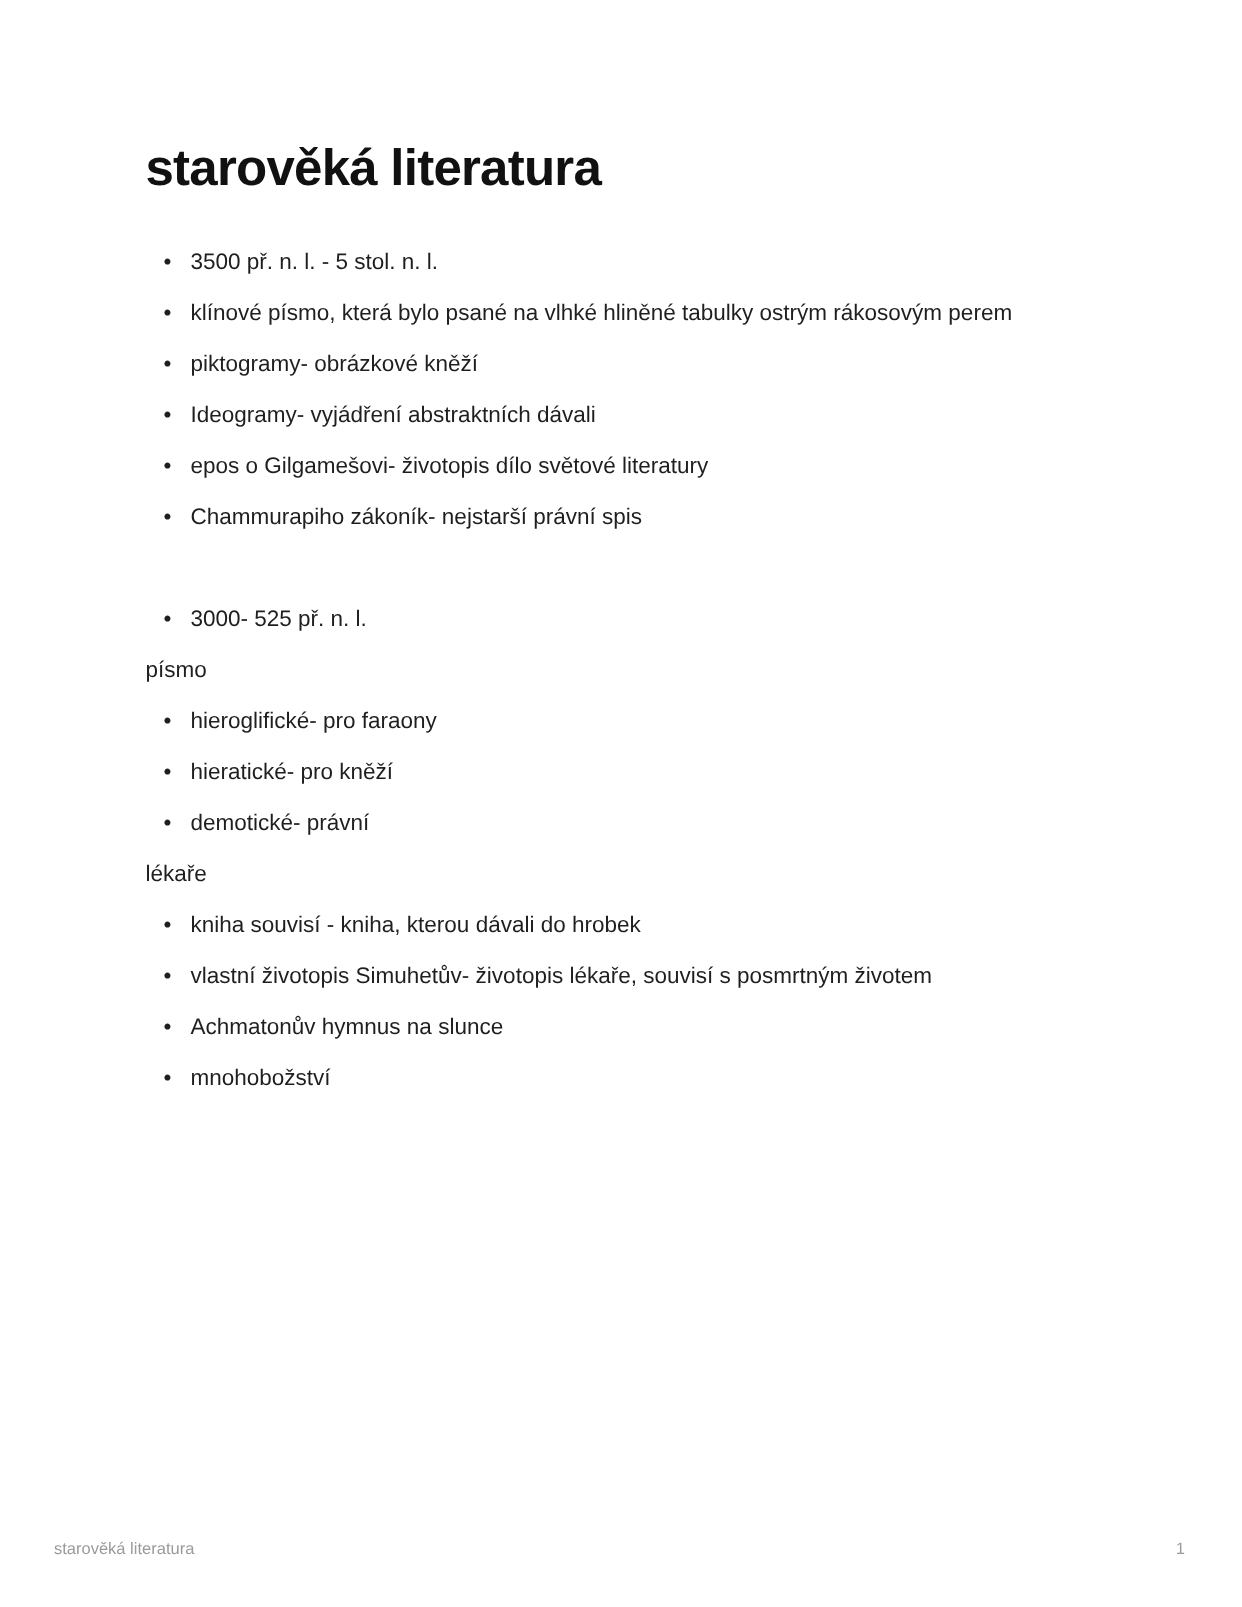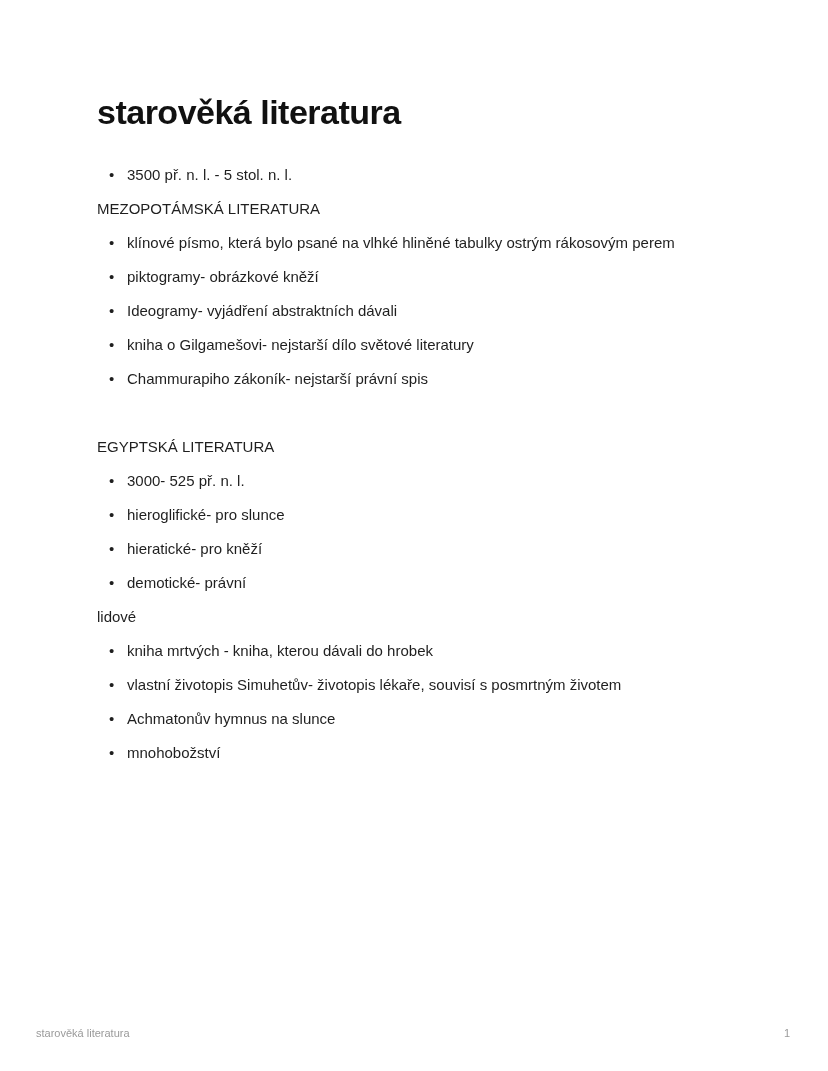--- a/index.html
+++ b/index.html
@@ -74,78 +74,77 @@
 
 <div class="page">
 
   <h1 class="doc-title">starověká literatura</h1>
 
   <div class="bullet-item">
     <span class="dot">•</span>
     <span class="txt">3500 př. n. l. - 5 stol. n. l.</span>
   </div>
 
-  <p class="para">MEZOPOTÁMSKÁ LITERATURA</p>
 
   <div class="bullet-item">
     <span class="dot">•</span>
     <span class="txt">klínové písmo, která bylo psané na vlhké hliněné tabulky ostrým rákosovým perem</span>
   </div>
 
   <div class="bullet-item">
     <span class="dot">•</span>
     <span class="txt">piktogramy- obrázkové kněží</span>
   </div>
 
   <div class="bullet-item">
     <span class="dot">•</span>
     <span class="txt">Ideogramy- vyjádření abstraktních dávali</span>
   </div>
 
 
   <div class="bullet-item">
     <span class="dot">•</span>
-    <span class="txt">kniha o Gilgamešovi- nejstarší dílo světové literatury</span>
+    <span class="txt">epos o Gilgamešovi- životopis dílo světové literatury</span>
   </div>
 
   <div class="bullet-item">
     <span class="dot">•</span>
     <span class="txt">Chammurapiho zákoník- nejstarší právní spis</span>
   </div>
 
   <div class="spacer"></div>
 
-  <p class="para">EGYPTSKÁ LITERATURA</p>
 
   <div class="bullet-item">
     <span class="dot">•</span>
     <span class="txt">3000- 525 př. n. l.</span>
   </div>
 
+  <p class="para">písmo</p>
 
   <div class="bullet-item">
     <span class="dot">•</span>
-    <span class="txt">hieroglifické- pro slunce</span>
+    <span class="txt">hieroglifické- pro faraony</span>
   </div>
 
   <div class="bullet-item">
     <span class="dot">•</span>
     <span class="txt">hieratické- pro kněží</span>
   </div>
 
   <div class="bullet-item">
     <span class="dot">•</span>
     <span class="txt">demotické- právní</span>
   </div>
 
-  <p class="para">lidové</p>
+  <p class="para">lékaře</p>
 
   <div class="bullet-item">
     <span class="dot">•</span>
-    <span class="txt">kniha mrtvých - kniha, kterou dávali do hrobek</span>
+    <span class="txt">kniha souvisí - kniha, kterou dávali do hrobek</span>
   </div>
 
   <div class="bullet-item">
     <span class="dot">•</span>
     <span class="txt">vlastní životopis Simuhetův- životopis lékaře, souvisí s posmrtným životem</span>
   </div>
 
   <div class="bullet-item">
     <span class="dot">•</span>
     <span class="txt">Achmatonův hymnus na slunce</span>

